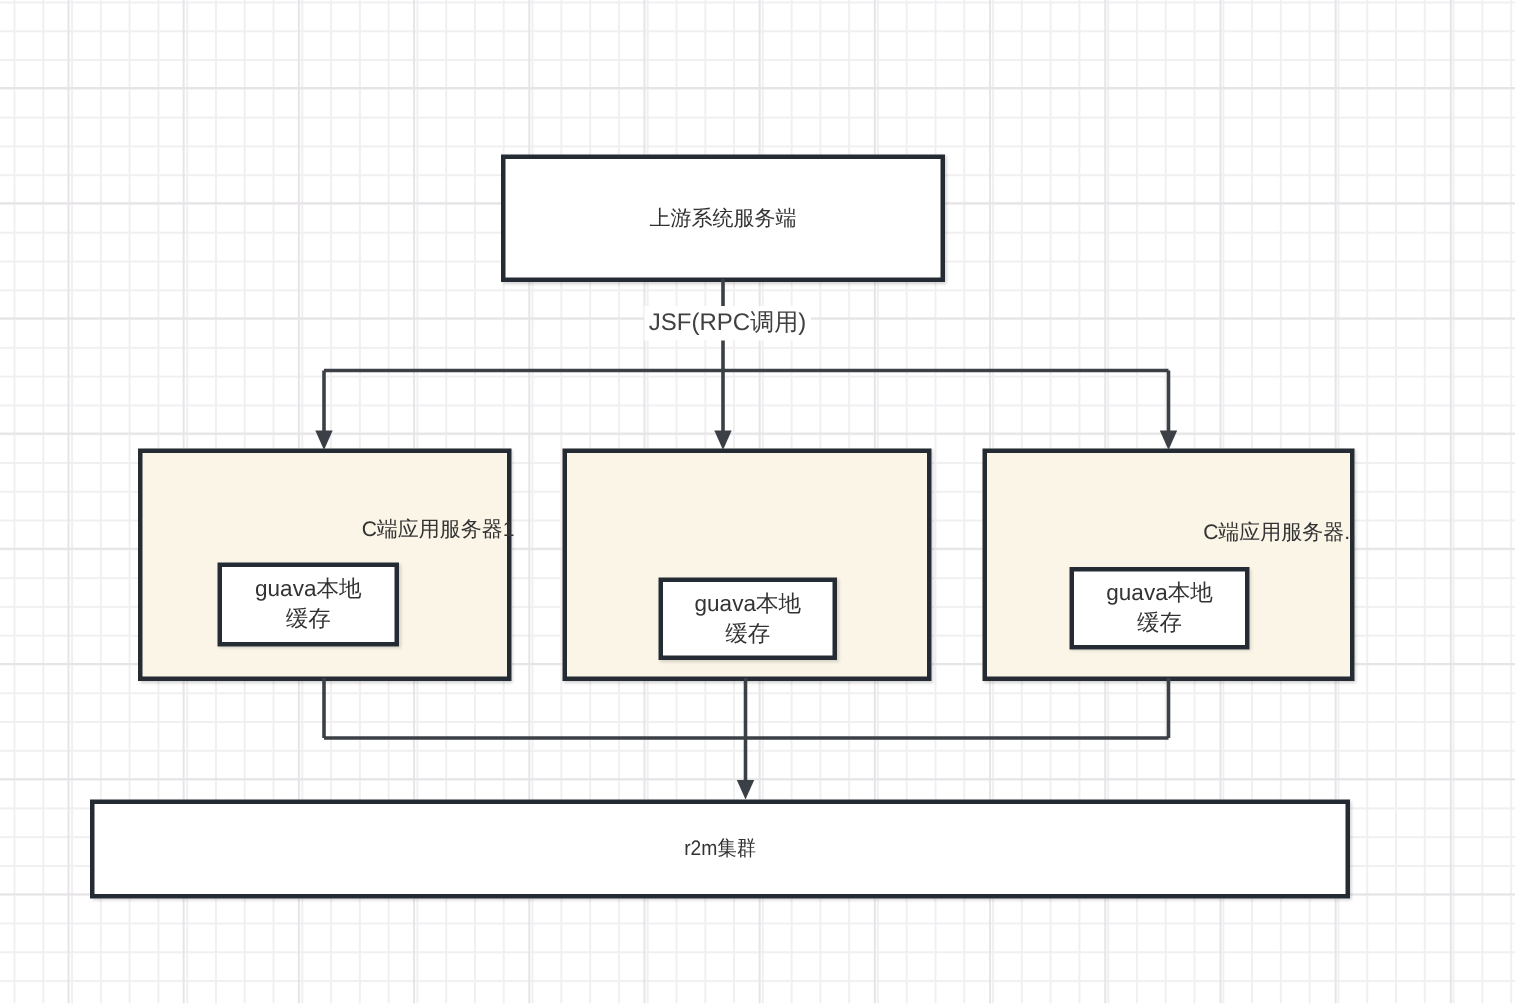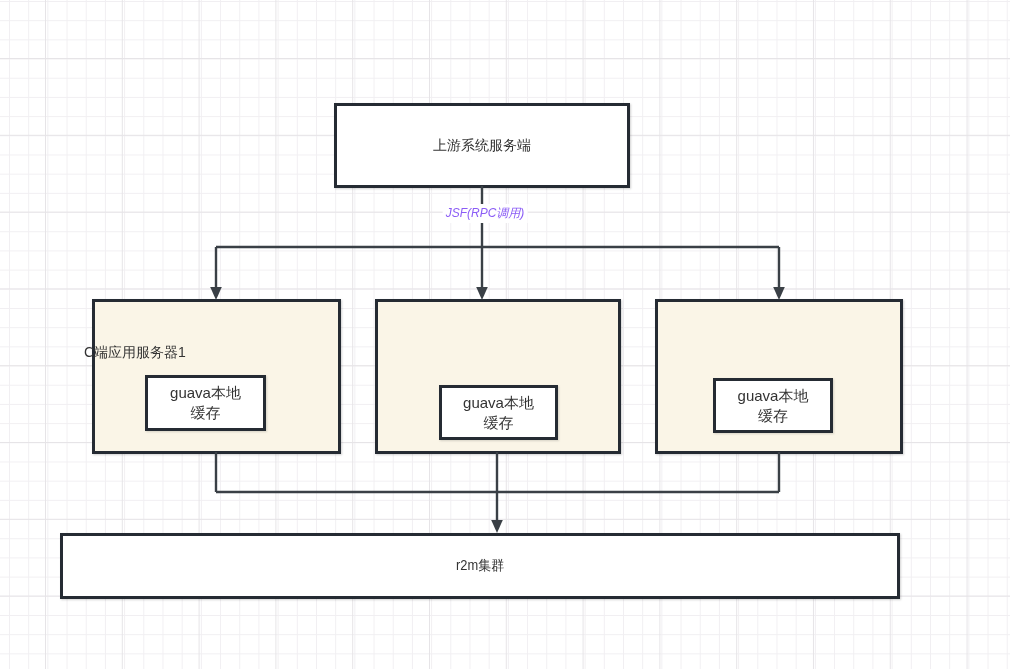--- a/index.html
+++ b/index.html
@@ -43,25 +43,25 @@
   #node-upstream { left: 334px; top: 103px; width: 296px; height: 85px; }
   #node-r2m      { left:  60px; top: 533px; width: 840px; height: 66px; }
   #node-r2m .node-label { transform: scaleX(0.92); }
 
   #server-1 { left:  92px; top: 299px; width: 249px; height: 155px; }
   #server-2 { left: 375px; top: 299px; width: 246px; height: 155px; }
   #server-3 { left: 655px; top: 299px; width: 248px; height: 155px; }
 
   .server-title {
     position: absolute;
-    left: 0;
+    left: 16px;
     width: 100%;
     top: 42px;
     line-height: 16px;
-    text-align: left;
+    text-align: right;
   }
   #server-1 .server-title { margin-left: -11px; }
   #server-2 .server-title { margin-left: -3px; }
   #server-3 .server-title { margin-left: -12px; top: 44px; }
 
   .cache-box {
     position: absolute;
     box-sizing: border-box;
     border: 3px solid #252b33;
     background: #ffffff;
@@ -86,25 +86,24 @@
     z-index: 5;
     pointer-events: none;
   }
   .edge-label {
     position: absolute;
     left: 485px;
     top: 204px;
     transform: translateX(-50%);
     background: #ffffff;
     padding: 1px 3px;
-    font-size: 12px;
-    color: #8b5cf6;
+    font-size: 16px;
+    color: #404040;
     z-index: 6;
     white-space: nowrap;
-    font-style: italic;
   }
 </style>
 </head>
 <body>
 
 <div class="canvas">
 
   <div class="node flex-center" id="node-upstream">
     <span class="node-label">上游系统服务端</span>
   </div>
@@ -118,20 +117,21 @@
     </div>
   </div>
 
   <div class="node server" id="server-2">
     <div class="cache-box">
       <span class="cache-text">guava本地缓存</span>
     </div>
   </div>
 
   <div class="node server" id="server-3">
+    <div class="server-title">C端应用服务器..</div>
     <div class="cache-box">
       <span class="cache-text">guava本地缓存</span>
     </div>
   </div>
 
   <div class="node flex-center" id="node-r2m">
     <span class="node-label">r2m集群</span>
   </div>
 
   <svg class="connector-layer" width="1010" height="669" viewBox="0 0 1010 669">

